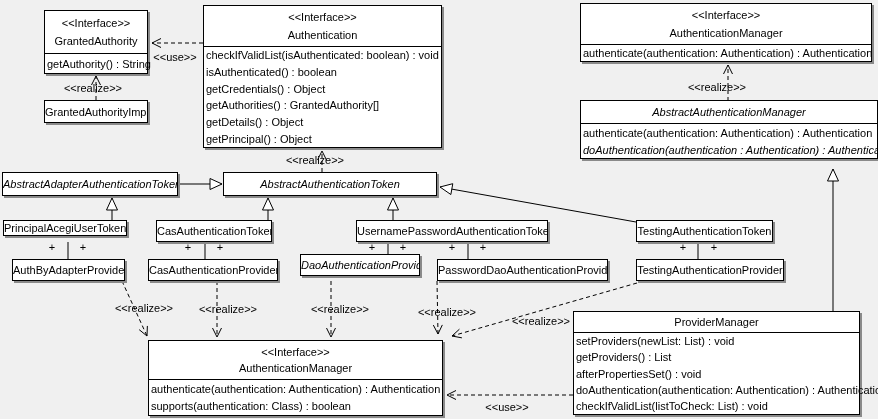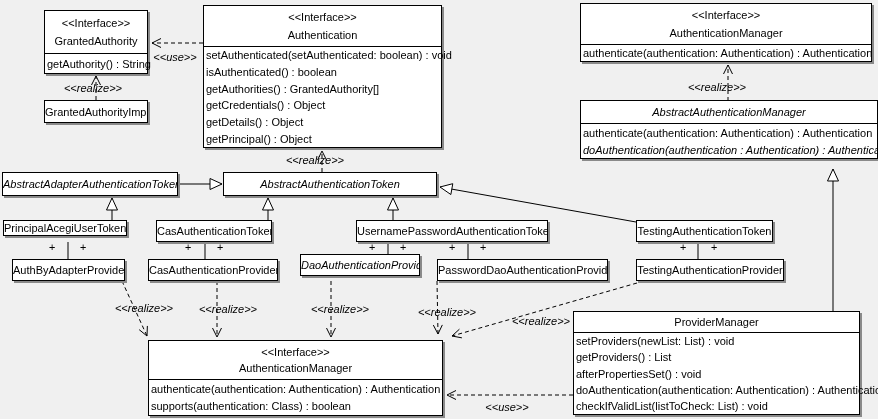--- a/index.html
+++ b/index.html
@@ -24,21 +24,21 @@
     border-top:1px solid #000; flex:1 1 auto;
     display:flex; flex-direction:column; background:#fff;
   }
   .uml-method {
     flex:1 1 0; display:flex; align-items:center;
     padding-left:2px; white-space:nowrap; overflow:visible;
   }
   .italic { font-style:italic; }
   .edge-label {
     position:absolute; transform:translate(-50%,-50%);
-    white-space:nowrap; pointer-events:none;font-style:italic;
+    white-space:nowrap; pointer-events:none;
   }
 </style>
 </head>
 <body>
 
 <div id="canvas">
   <svg id="edge-layer" width="878" height="419" viewBox="0 0 878 419" xmlns="http://www.w3.org/2000/svg">
       <g>
         <polyline points="203,43 152,43" fill="none" stroke="#000000" stroke-width="1" stroke-dasharray="4,3"></polyline>
         <line x1="152" y1="43" x2="161" y2="38.5" stroke="#000000" stroke-width="1"></line>
@@ -162,24 +162,24 @@
       <div class="uml-title fill">
         <div>GrantedAuthorityImpl</div>
       </div>
     </div>
     <div class="uml-box" style="left: 203px; top: 5px; width: 239px; height: 143px;">
       <div class="uml-title" style="height: 40px;">
         <div>&lt;&lt;Interface&gt;&gt;</div>
         <div>Authentication</div>
       </div>
       <div class="uml-methods">
-        <div class="uml-method">setAuthenticated(setAuthenticated: boolean) : void</div>
+        <div class="uml-method">checkIfValidList(isAuthenticated: boolean) : void</div>
         <div class="uml-method">isAuthenticated() : boolean</div>
+        <div class="uml-method">getCredentials() : Object</div>
         <div class="uml-method">getAuthorities() : GrantedAuthority[]</div>
-        <div class="uml-method">getCredentials() : Object</div>
         <div class="uml-method">getDetails() : Object</div>
         <div class="uml-method">getPrincipal() : Object</div>
       </div>
     </div>
     <div class="uml-box" style="left: 580px; top: 3px; width: 292px; height: 59px;">
       <div class="uml-title" style="height: 40px;">
         <div>&lt;&lt;Interface&gt;&gt;</div>
         <div>AuthenticationManager</div>
       </div>
       <div class="uml-methods">

